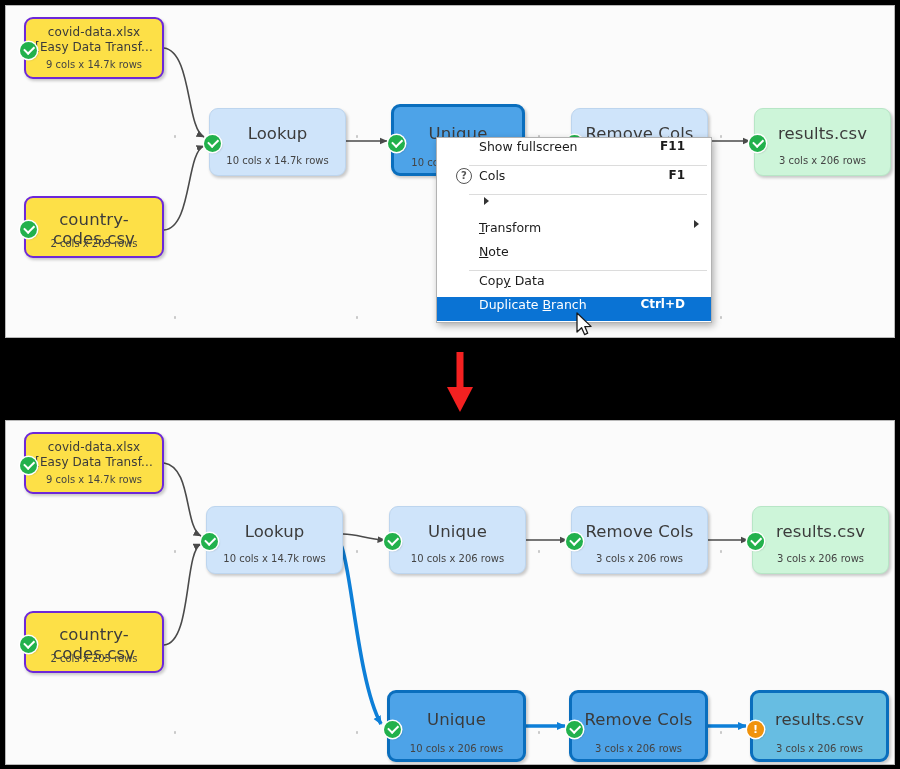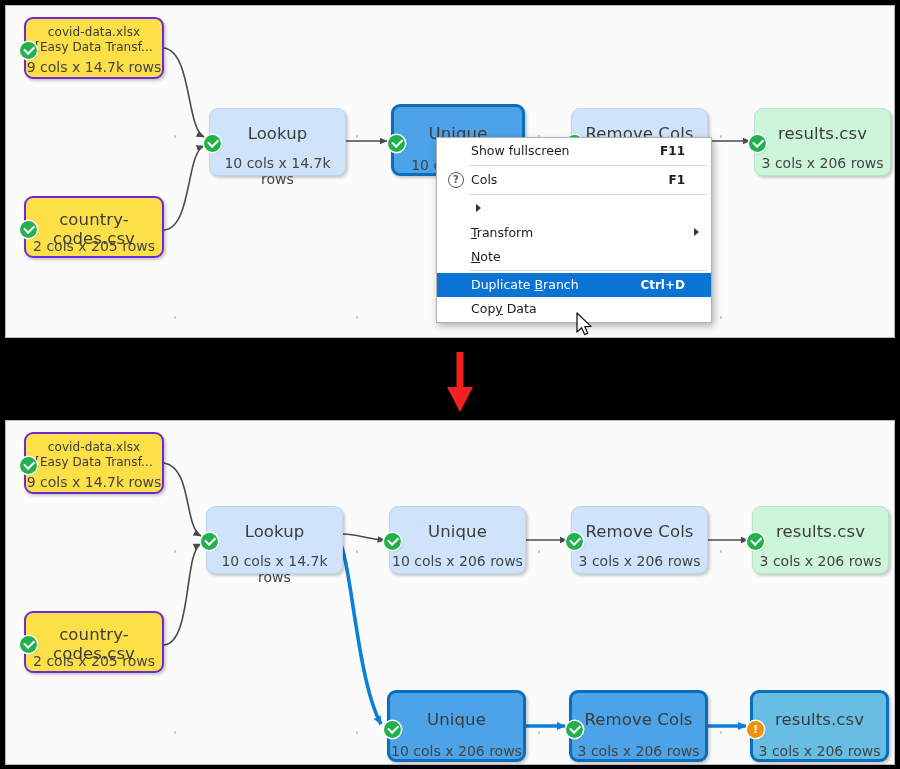--- a/index.html
+++ b/index.html
@@ -13,21 +13,21 @@
 
   .canvas{position:absolute;inset:0;
     background-image:radial-gradient(circle, #c9c9c9 1.1px, rgba(0,0,0,0) 1.2px);
     background-size:182px 181px;background-position:78px 40px;}
 
   .node{position:absolute;box-sizing:border-box;border-radius:9px;
         box-shadow:1.5px 2px 3px rgba(0,0,0,.20);}
   .node .title{position:absolute;left:0;right:0;text-align:center;
         color:#3b3b3b;font-size:16.5px;letter-spacing:.1px;}
   .node .sub{position:absolute;left:0;right:0;text-align:center;
-        color:#444;font-size:14px;}
+        color:#444;font-size:10px;}
 
   
   .n-input   {background:#fde047;border:2px solid #6d28d9;}
   .n-trans   {background:#cfe4fa;border:1px solid #bdd5ee;}
   .n-output  {background:#cdf5d9;border:1px solid #b7e6c6;}
   .n-sel-trans {background:#4da3e8;border:3px solid #0a6ebd;}
   .n-sel-out   {background:#67bde2;border:3px solid #0a6ebd;}
 
   .badge{position:absolute;width:17px;height:17px;border-radius:50%;
          display:flex;align-items:center;justify-content:center;
@@ -39,22 +39,22 @@
         border-bottom:2px solid #fff;transform:rotate(-45deg) translate(1px,-1px);}
 
   svg.links{position:absolute;inset:0;width:100%;height:100%;overflow:visible;}
 
   
   #context-menu{position:absolute;left:430px;top:131px;width:274px;
       background:#fff;border:1px solid #b2b2b2;
       box-shadow:2px 3px 7px rgba(0,0,0,.30);z-index:40;
       font-family:"DejaVu Sans","Liberation Sans",sans-serif;font-size:12.5px;
       padding:1px 0;}
-  .mi{position:relative;height:23.8px;display:flex;align-items:center;
-      color:#1b1b1b;padding:0 8px 0 4px;}
+  .mi{position:relative;height:23.8px;display:flex;align-items:flex-start;
+      color:#1b1b1b;padding:0 8px 0 12px;}
   .mi .ico{width:30px;flex:0 0 30px;display:flex;align-items:center;justify-content:center;}
   .mi .lbl{flex:1;}
   .mi .acc{color:#1b1b1b;font-weight:bold;font-size:12px;padding-right:4px;}
   .mi .arr{width:14px;flex:0 0 14px;display:flex;align-items:center;justify-content:center;}
   .mi.sel{background:#0a73d4;color:#fff;}
   .mi.sel .acc{color:#fff;}
   .sep{height:1px;background:#dcdcdc;margin:2px 4px 2px 32px;}
   .ul{text-decoration:underline;}
   .qmark{width:14px;height:14px;border:1.3px solid #555;border-radius:50%;
       font-size:10px;color:#555;display:flex;align-items:center;justify-content:center;
@@ -151,29 +151,29 @@
             <path d="M0,0 L5,4 L0,8 z" fill="#333"></path>
           </svg>
         </div>
       </div>
       <div class="mi">
         <div class="ico"></div>
         <div class="lbl"><span class="ul">N</span>ote</div>
         <div class="arr"></div>
       </div>
       <div class="sep"></div>
+      <div class="mi">
+        <div class="ico"></div>
+        <div class="lbl">Cop<span class="ul">y</span> Data</div>
+        <div class="arr"></div>
+      </div>
       <div class="mi sel">
         <div class="ico"></div>
         <div class="lbl">Duplicate <span class="ul">B</span>ranch</div>
         <div class="acc">Ctrl+D</div>
-        <div class="arr"></div>
-      </div>
-      <div class="mi">
-        <div class="ico"></div>
-        <div class="lbl">Cop<span class="ul">y</span> Data</div>
         <div class="arr"></div>
       </div>
     </div>
 
   <div id="mouse-cursor">
     <svg width="18" height="26" viewBox="0 0 18 26">
       <path d="M1,1 L1,20 L5.6,15.7 L8.6,22.6 L11.7,21.2 L8.8,14.6 L15,14.4 z" fill="#ffffff" stroke="#1b1b1b" stroke-width="1.3" stroke-linejoin="round"></path>
     </svg>
   </div>
 </div>

